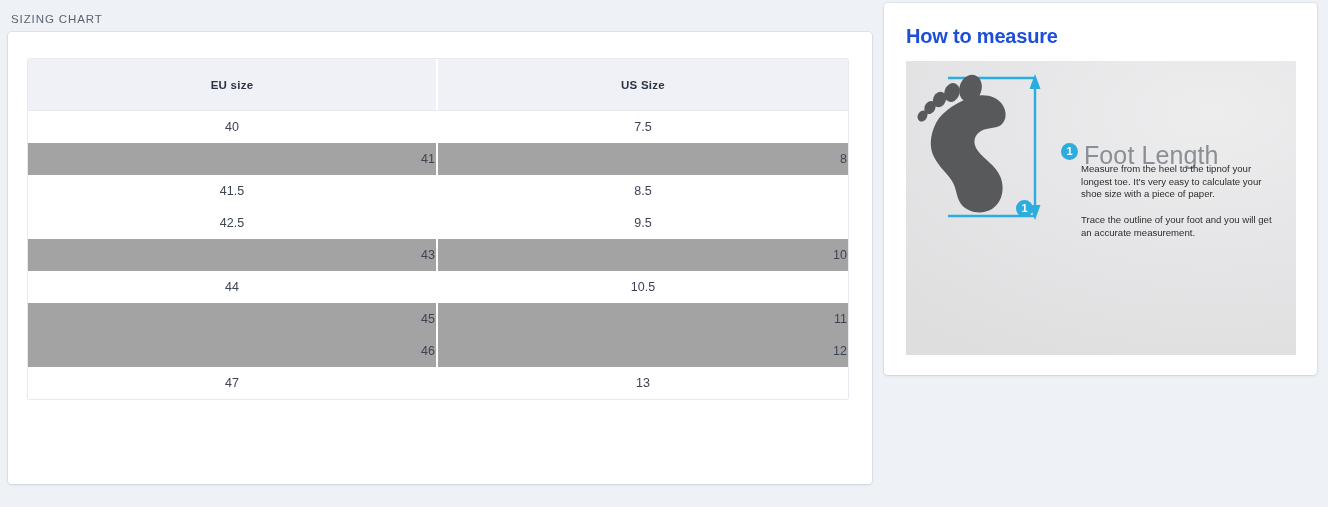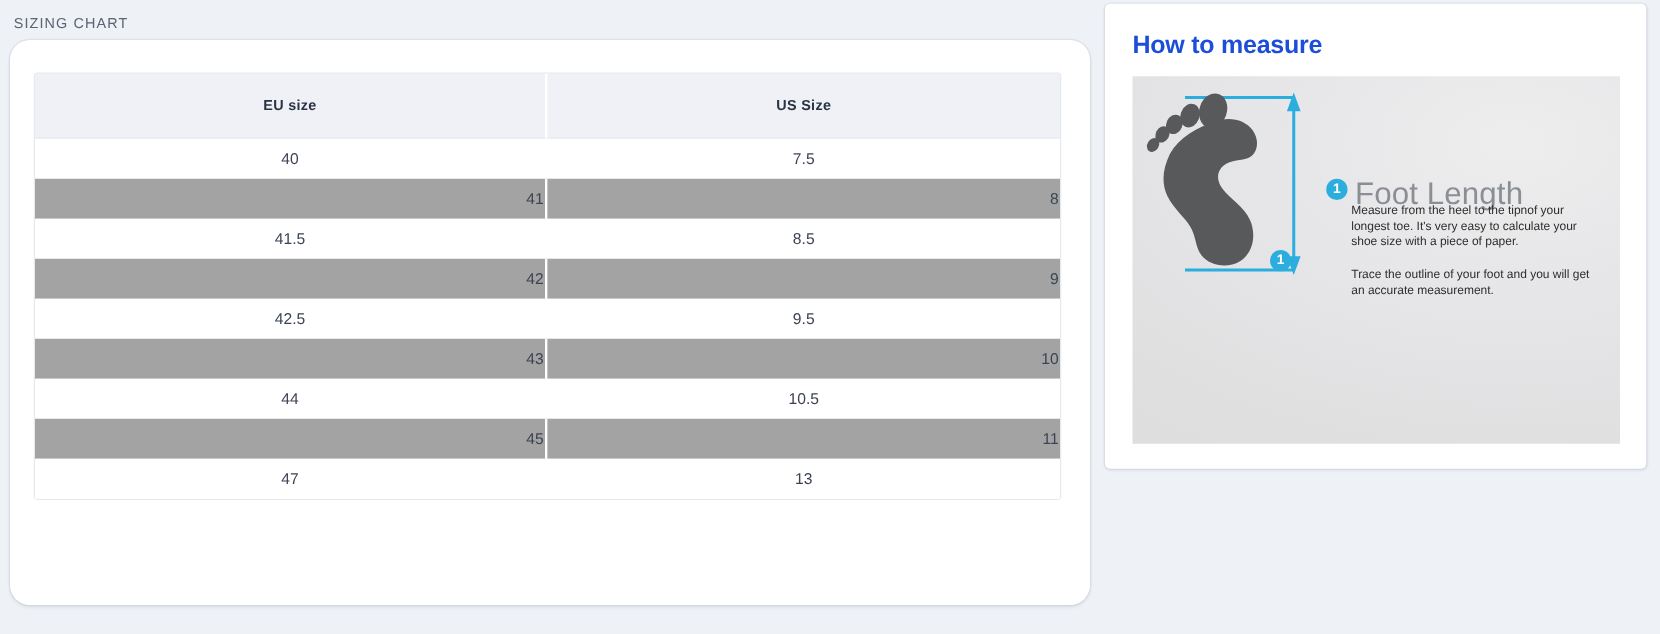--- a/index.html
+++ b/index.html
@@ -26,21 +26,21 @@
   }
 
   
   .chart-card {
     position: absolute;
     left: 8px;
     top: 32px;
     width: 864px;
     height: 452px;
     background: #ffffff;
-    border-radius: 16px;
+    border-radius: 4px;
     box-shadow: 0 1px 3px rgba(27,38,57,0.10), 0 0 0 1px rgba(200,208,222,0.35);
   }
 
   .size-table {
     position: absolute;
     left: 20px;
     top: 27px;
     width: 820px;
     border-collapse: separate;
     border-spacing: 0;
@@ -157,39 +157,39 @@
           <td class="col-us">7.5</td>
         </tr>
         <tr class="odd">
           <td class="col-eu">41</td>
           <td class="col-us">8</td>
         </tr>
         <tr class="even">
           <td class="col-eu">41.5</td>
           <td class="col-us">8.5</td>
         </tr>
-        <tr class="odd">
-          <td class="col-eu">42</td>
-          <td class="col-us">9</td>
-        </tr>
         <tr class="even">
           <td class="col-eu">42.5</td>
           <td class="col-us">9.5</td>
         </tr>
         <tr class="odd">
           <td class="col-eu">43</td>
           <td class="col-us">10</td>
         </tr>
         <tr class="even">
           <td class="col-eu">44</td>
           <td class="col-us">10.5</td>
         </tr>
         <tr class="odd">
           <td class="col-eu">45</td>
           <td class="col-us">11</td>
+        </tr>
+        <tr class="odd">
+          <td class="col-eu">46</td>
+          <td class="col-us">12</td>
         </tr>
         <tr class="even">
           <td class="col-eu">47</td>
           <td class="col-us">13</td>
         </tr>
       </tbody>
   </table>
 
 </div>
 

